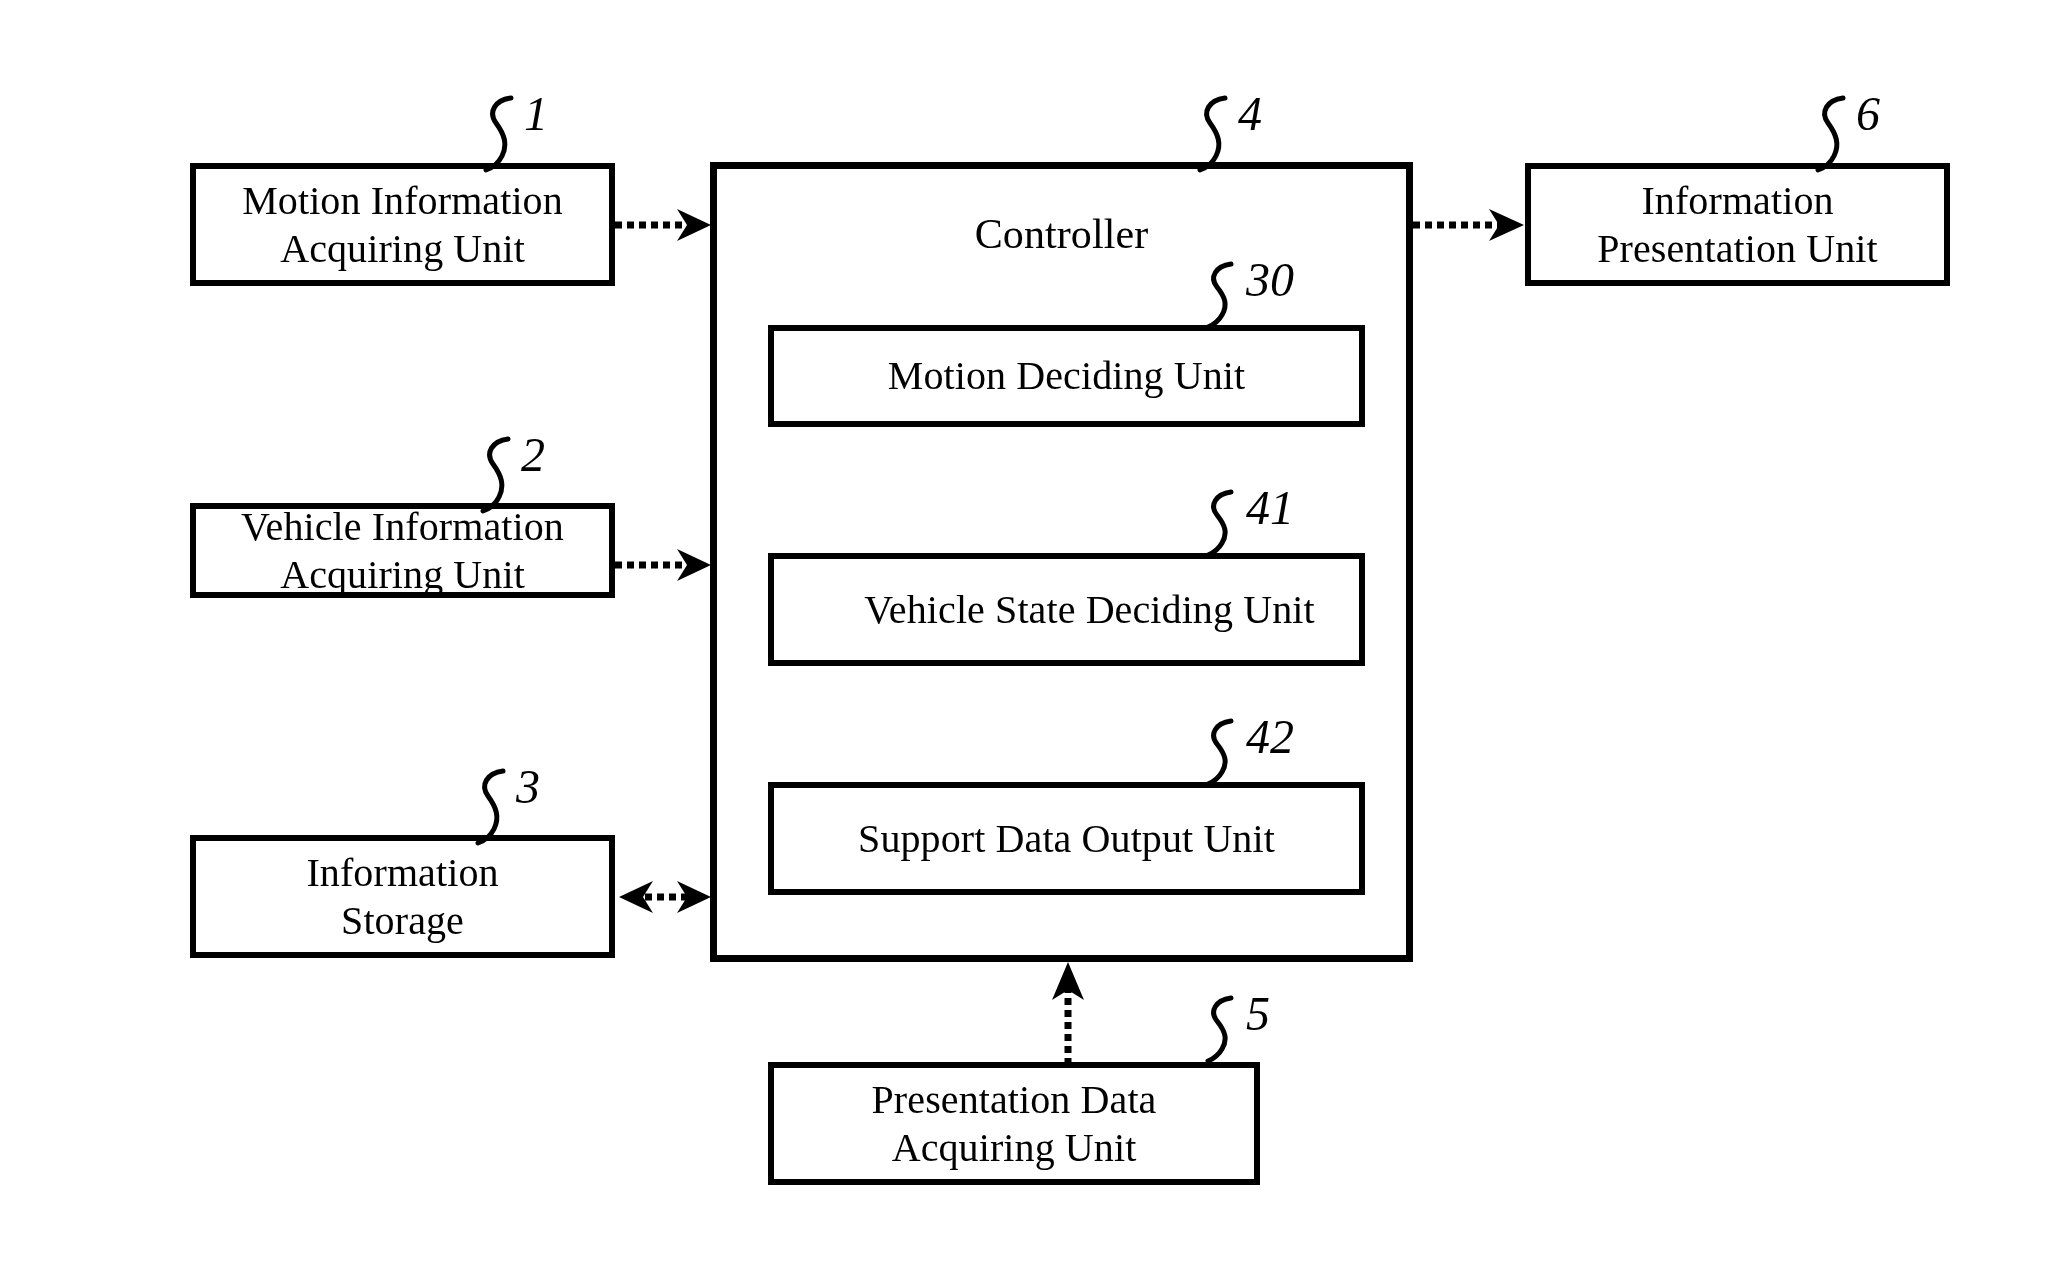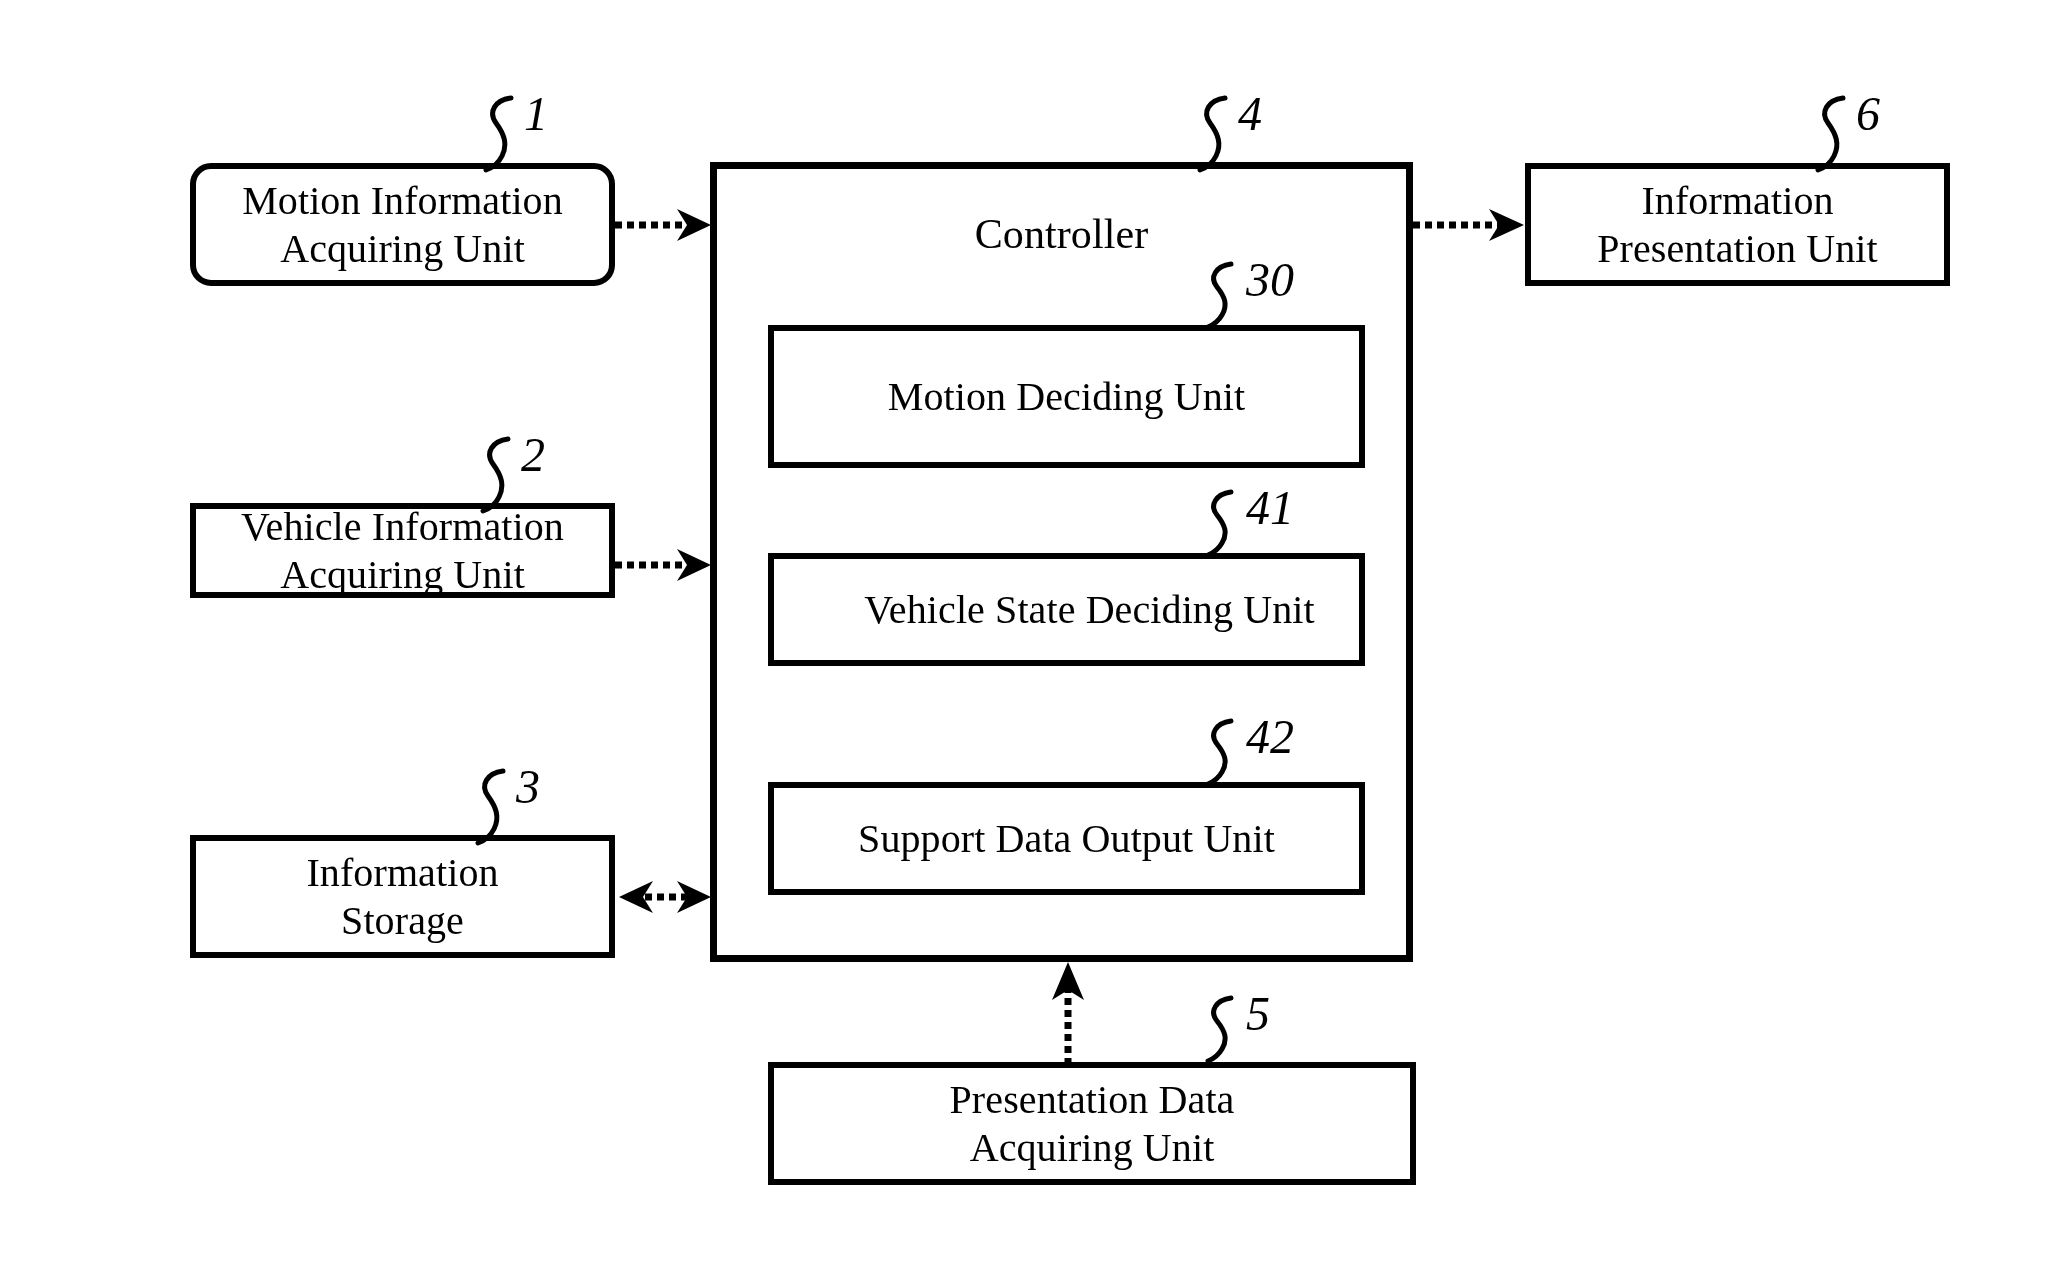--- a/index.html
+++ b/index.html
@@ -77,52 +77,52 @@
 
   
   .conn { position: absolute; pointer-events: none; }
   .conn svg { display: block; overflow: visible; }
 </style>
 </head>
 <body>
 
 <div id="canvas">
 
-  <div class="box" style="left:190px; top:163px; width:425px; height:123px;border-radius:21px;">
+  <div class="box" style="left:190px; top:163px; width:425px; height:123px;">
     <span>Motion Information
 Acquiring Unit</span>
   </div>
 
   <div class="box" style="left:190px; top:503px; width:425px; height:95px;">
     <span>Vehicle Information
 Acquiring Unit</span>
   </div>
 
   <div class="box" style="left:190px; top:835px; width:425px; height:123px;">
     <span>Information
 Storage</span>
   </div>
 
   <div class="box outer" style="left:710px; top:162px; width:703px; height:800px;">
     <div class="controller-label">Controller</div>
   </div>
 
-  <div class="box inner" style="left:768px; top:325px; width:597px; height:143px;">
+  <div class="box inner" style="left:768px; top:325px; width:597px; height:102px;">
     <span>Motion Deciding Unit</span>
   </div>
 
   <div class="box inner" style="left:768px; top:553px; width:597px; height:113px;padding-left:46px;">
     <span>Vehicle State Deciding Unit</span>
   </div>
 
   <div class="box inner" style="left:768px; top:782px; width:597px; height:113px;">
     <span>Support Data Output Unit</span>
   </div>
 
-  <div class="box" style="left:768px; top:1062px; width:648px; height:123px;">
+  <div class="box" style="left:768px; top:1062px; width:492px; height:123px;">
     <span>Presentation Data
 Acquiring Unit</span>
   </div>
 
   <div class="box" style="left:1525px; top:163px; width:425px; height:123px;">
     <span>Information
 Presentation Unit</span>
   </div>
 
   <div class="conn" style="left:615px; top:205px; width:100px; height:40px;">

